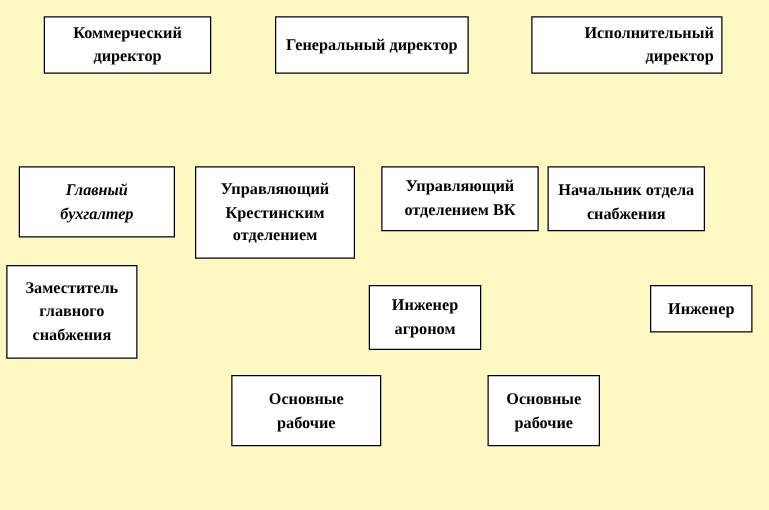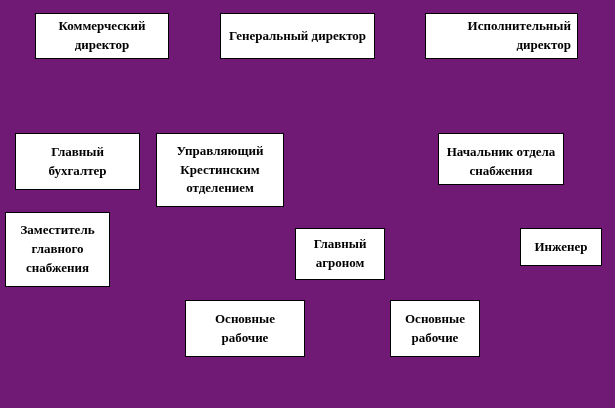--- a/index.html
+++ b/index.html
@@ -4,21 +4,21 @@
   <style>
     html, body {
       margin: 0;
       padding: 0;
       background: #000;
     }
     #canvas {
       position: relative;
       width: 615px;
       height: 408px;
-      background: #701a75;
+      background: #fef9c3;
       overflow: hidden;
       font-family: "Liberation Serif", serif;
     }
     .org-box {
       position: absolute;
       background: #fff;
       border: 1px solid #000;
       box-sizing: border-box;
       display: flex;
       align-items: center;
@@ -28,21 +28,21 @@
       font-size: 13px;
       line-height: 1.45;
       color: #000;
       padding: 3px 6px;
     }
     
     #box-commercial-director { left: 35px;  top: 13px;  width: 134px; height: 46px; }
     #box-general-director    { left: 220px; top: 13px;  width: 155px; height: 46px; }
     #box-executive-director  { left: 425px; top: 13px;  width: 153px; height: 46px; text-align: right; }
     
-    #box-chief-accountant    { left: 15px;  top: 133px; width: 125px; height: 57px; }
+    #box-chief-accountant    { left: 15px;  top: 133px; width: 125px; height: 57px; font-style: italic; }
     #box-krestinsky-manager  { left: 156px; top: 133px; width: 128px; height: 74px; }
     #box-vk-manager          { left: 305px; top: 133px; width: 126px; height: 52px; }
     #box-supply-head         { left: 438px; top: 133px; width: 126px; height: 52px; align-items: flex-end; }
     
     #box-deputy-accountant   { left: 5px;   top: 212px; width: 105px; height: 75px; }
     #box-chief-agronomist    { left: 295px; top: 228px; width: 90px;  height: 52px; }
     #box-engineer            { left: 520px; top: 228px; width: 82px;  height: 38px; text-align: center; }
     
     #box-field-accountants   { left: 55px;  top: 300px; width: 120px; height: 57px; }
     #box-main-workers-1      { left: 185px; top: 300px; width: 120px; height: 57px; }
@@ -66,31 +66,34 @@
   </div>
 
   <div class="org-box" id="box-chief-accountant">
     <span>Главный бухгалтер</span>
   </div>
 
   <div class="org-box" id="box-krestinsky-manager">
     <span>Управляющий Крестинским отделением</span>
   </div>
 
+  <div class="org-box" id="box-vk-manager">
+    <span>Управляющий отделением ВК</span>
+  </div>
 
   <div class="org-box" id="box-supply-head">
     <span>Начальник отдела снабжения</span>
   </div>
 
   <div class="org-box" id="box-deputy-accountant">
     <span>Заместитель главного снабжения</span>
   </div>
 
   <div class="org-box" id="box-chief-agronomist">
-    <span>Главный агроном</span>
+    <span>Инженер агроном</span>
   </div>
 
   <div class="org-box" id="box-engineer">
     <span>Инженер</span>
   </div>
 
 
   <div class="org-box" id="box-main-workers-1">
     <span>Основные рабочие</span>
   </div>

